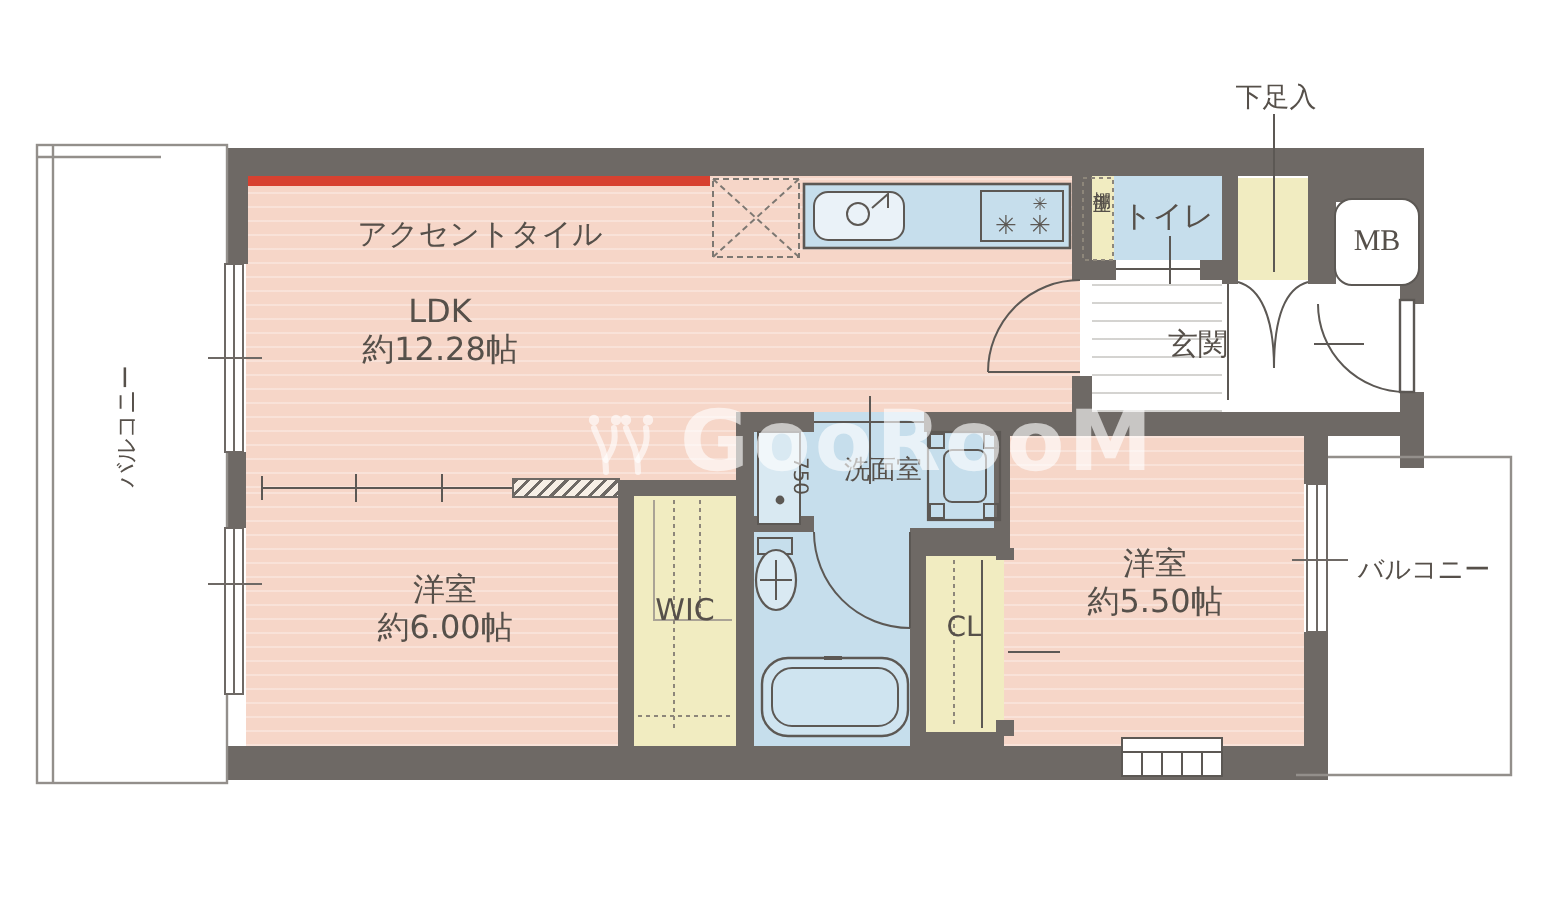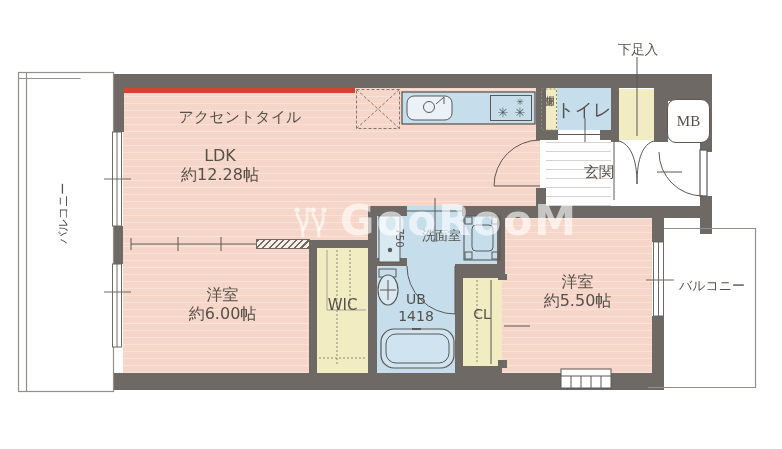--- a/index.html
+++ b/index.html
@@ -212,29 +212,25 @@
       <line x1="380" y1="290" x2="396" y2="290" stroke="#5c5854" stroke-width="1"></line>
     </g>
   </svg>
 
   <div class="label center stack" style="left:160px;top:146px;width:120px;font-size:16px;">
     <span>LDK</span>
     <span>約12.28帖</span>
   </div>
   <div class="label center" style="left:170px;top:108px;width:140px;font-size:15px;">アクセントタイル</div>
   <div class="label vert" style="left:542px;top:90px;width:15px;height:40px;font-size:9px;line-height:15px;">上部棚</div>
-  <div class="label center" style="left:556px;top:99px;width:56px;font-size:18px;">トイレ</div>
+  <div class="label center" style="left:556px;top:99px;width:56px;font-size:15px;">トイレ</div>
   <div class="label center" style="left:608px;top:41px;width:60px;font-size:13.5px;">下足入</div>
   <div class="label" style="left:584px;top:163px;font-size:15px;">玄関</div>
   <div class="label" style="left:422px;top:228px;font-size:13px;">洗面室</div>
   <div class="label center" style="left:374px;top:232px;width:50px;font-size:10px;transform:rotate(90deg);">750</div>
-  <div class="label center stack" style="left:380px;top:291px;width:72px;font-size:14px;">
-    <span>UB</span>
-    <span>1418</span>
-  </div>
   <div class="label center" style="left:317px;top:296px;width:51px;font-size:15px;">WIC</div>
   <div class="label center" style="left:462px;top:306px;width:40px;font-size:14px;">CL</div>
   <div class="label center stack" style="left:155px;top:285px;width:135px;font-size:16px;">
     <span>洋室</span>
     <span>約6.00帖</span>
   </div>
   <div class="label center stack" style="left:510px;top:272px;width:135px;font-size:16px;">
     <span>洋室</span>
     <span>約5.50帖</span>
   </div>

